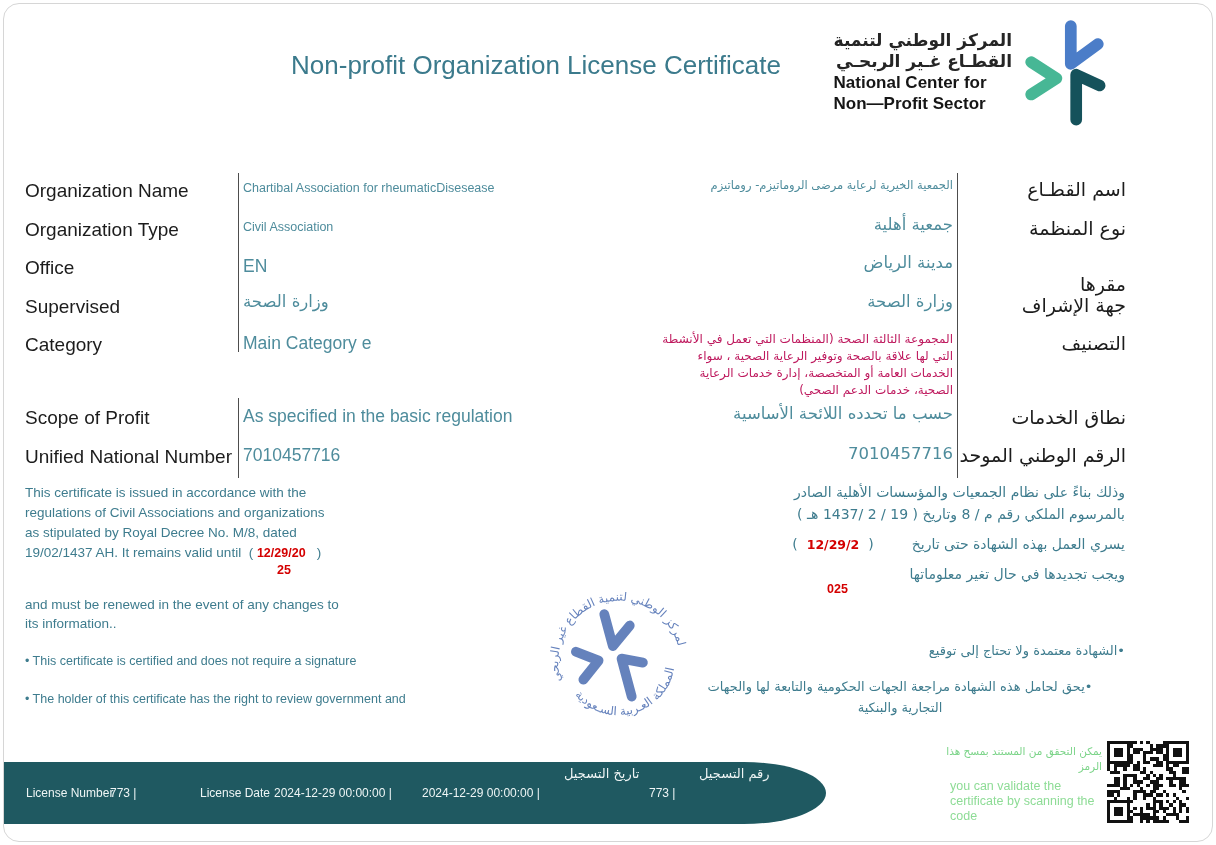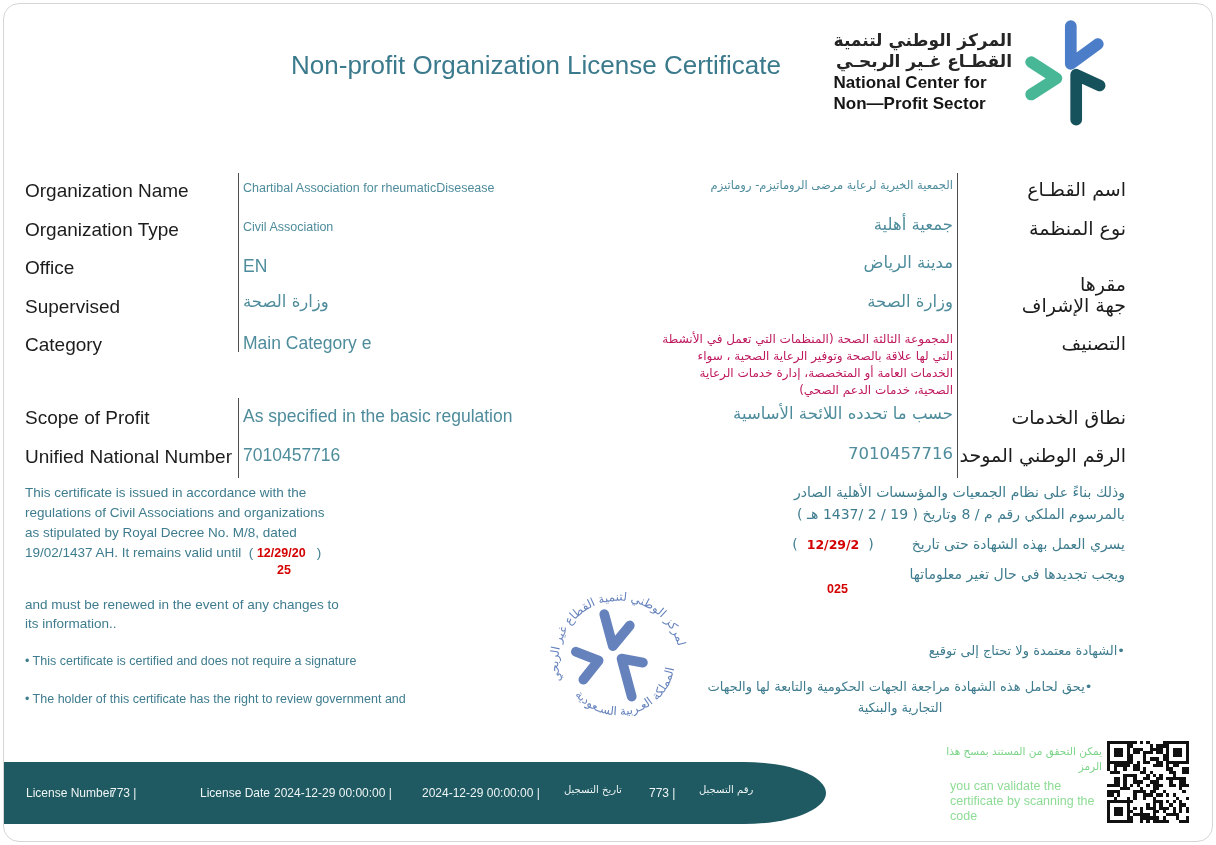--- a/index.html
+++ b/index.html
@@ -35,21 +35,21 @@
   .red-sm { font-size:12.5px; }
   .bullet-l { position:absolute; left:25px; font-size:12.5px; color:#3e7c8e; line-height:19px; }
   .pr { position:absolute; right:91px; text-align:right; direction:rtl; font-family:"DejaVu Sans", sans-serif; font-size:14px; color:#3e7c8e; white-space:nowrap; }
   .bullet-r { position:absolute; right:91px; width:450px; text-align:right; direction:rtl; font-family:"DejaVu Sans", sans-serif; font-size:13px; line-height:21px; color:#3e7c8e; }
   .date-group { direction:ltr; unicode-bidi:isolate; margin-right:38px; }
 
   
   .footer-bar { position:absolute; left:4px; top:762px; width:822px; height:62px; background:#1f5961;
                 border-top-right-radius:90px 34px; border-bottom-right-radius:90px 34px; }
   .f-item { position:absolute; font-size:12px; color:#eef5f5; white-space:nowrap; top:24px; }
-  .f-item.ar { font-family:"DejaVu Sans", sans-serif; font-size:10px; top:22px; }
+  .f-item.ar { font-family:"DejaVu Sans", sans-serif; font-size:13px; top:4px; }
 
   .qr-note-ar { position:absolute; left:940px; top:744px; width:162px; text-align:right; direction:rtl;
                 font-family:"DejaVu Sans", sans-serif; font-size:10.5px; line-height:15px; color:#7cd489; }
   .qr-note-en { position:absolute; left:950px; top:779px; width:160px; font-size:12.5px; line-height:15px; color:#8edc96; }
   .qr-box { position:absolute; left:1107px; top:741px; width:82px; height:82px; }
 
   .stamp { position:absolute; left:535px; top:573px; width:165px; height:165px; opacity:0.8; }
 </style>
 </head>
 <body>

